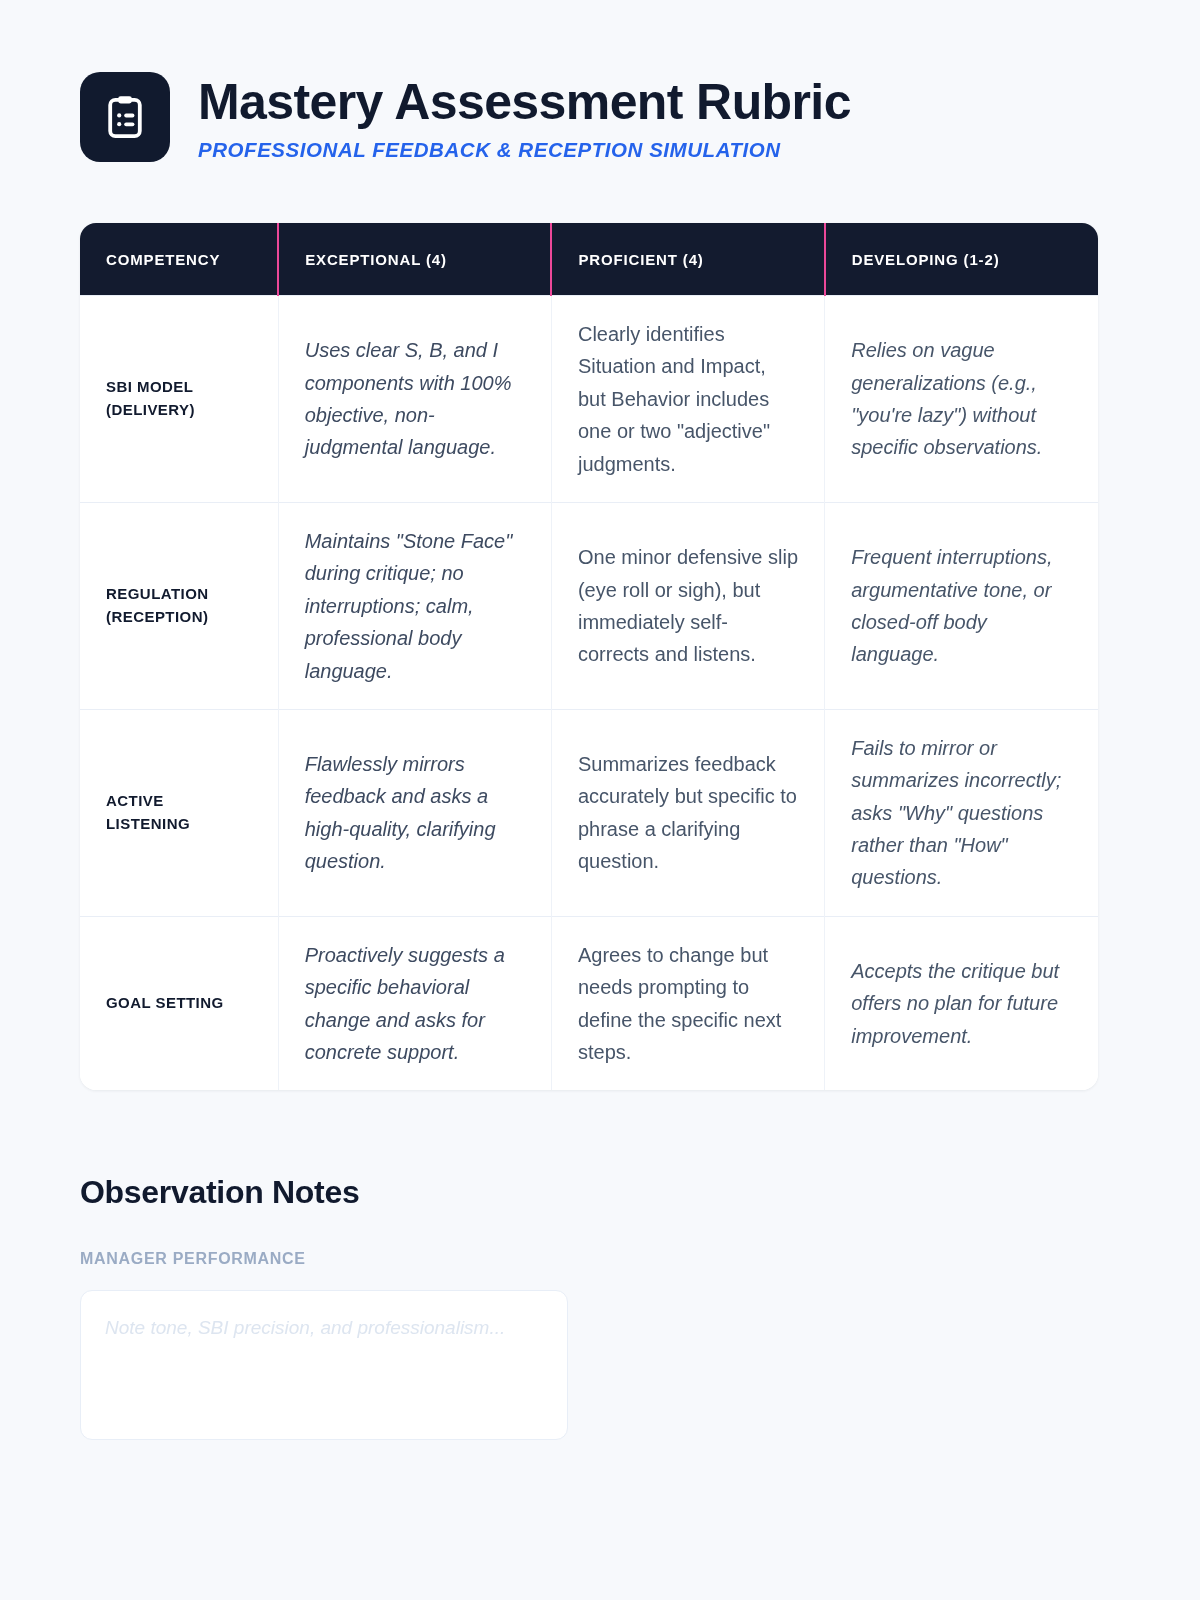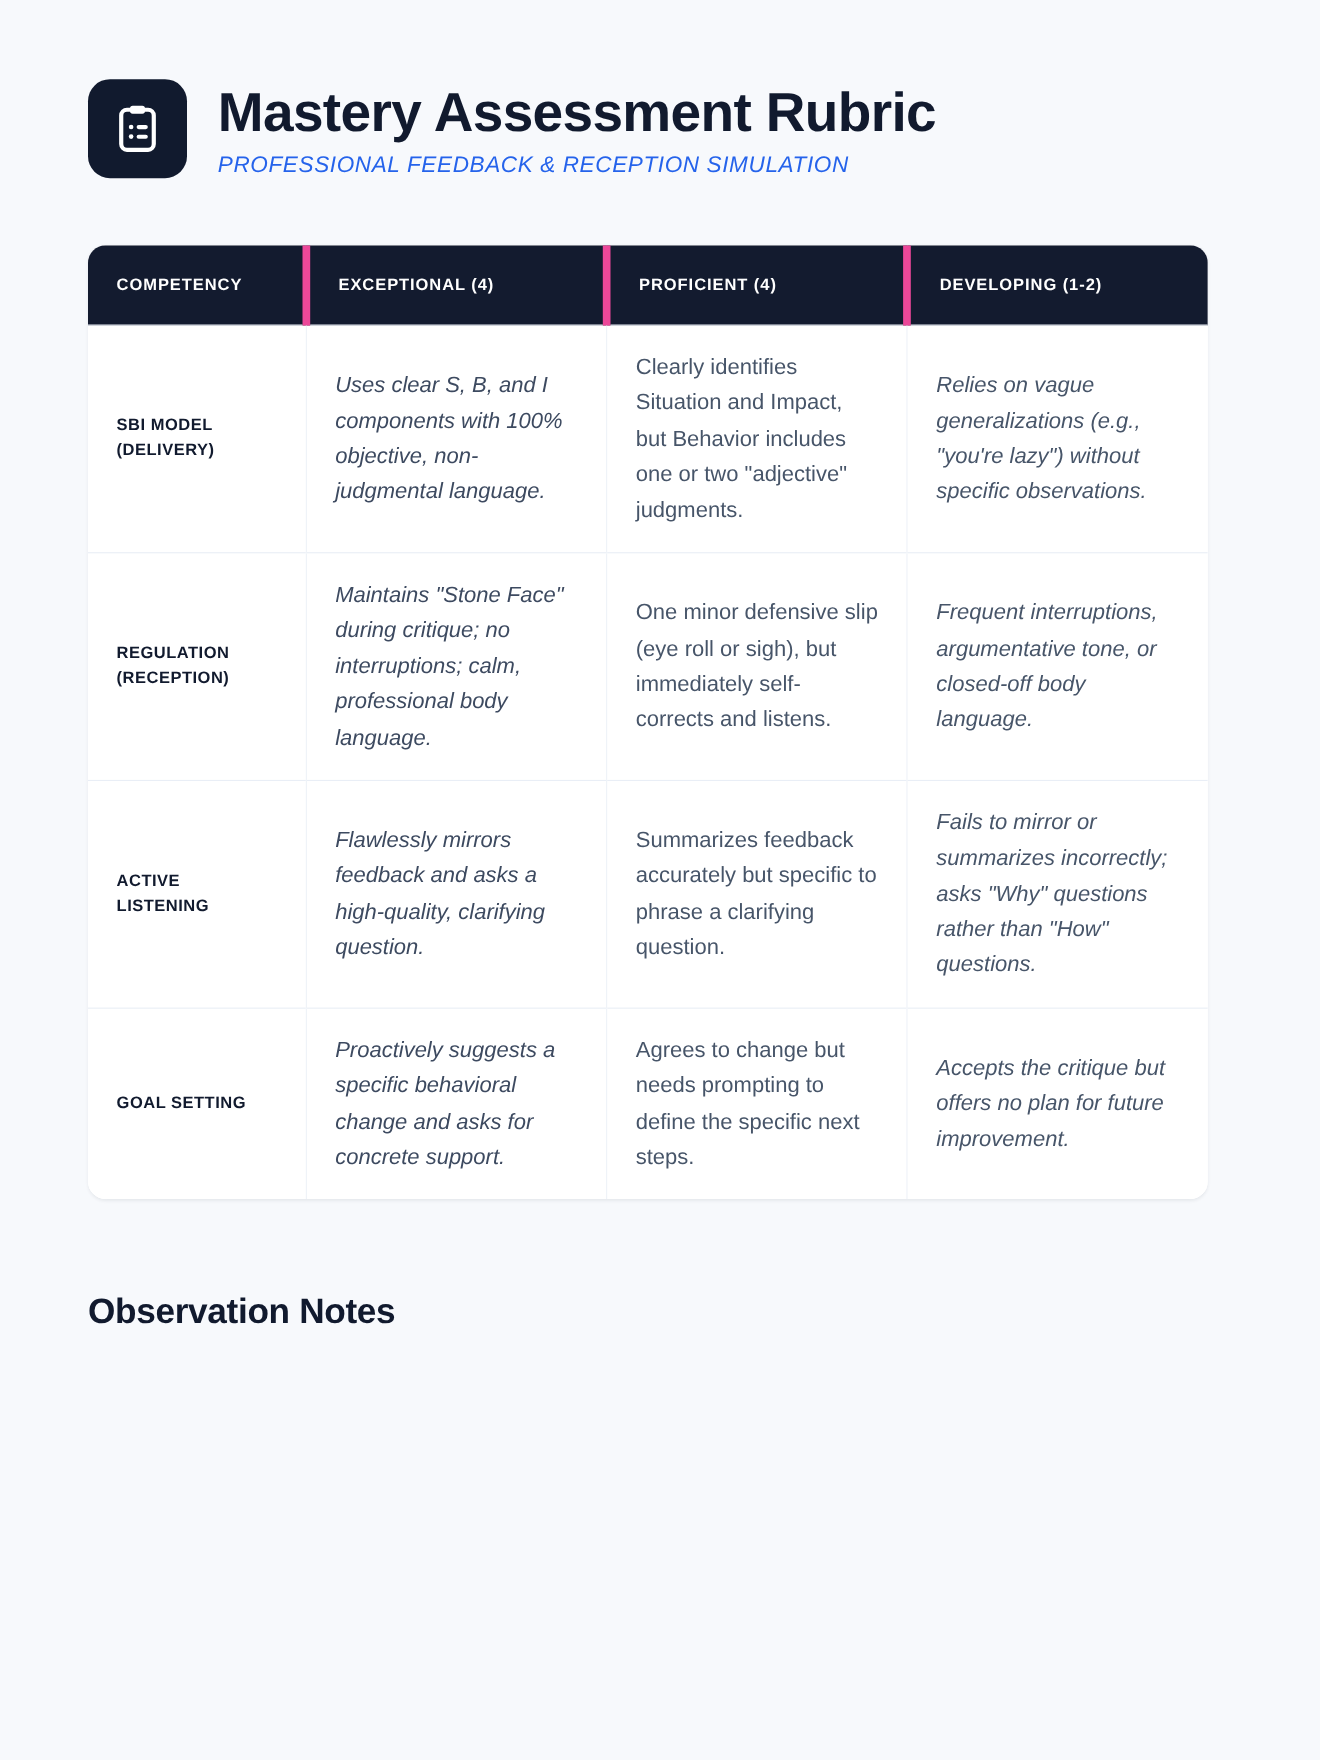--- a/index.html
+++ b/index.html
@@ -46,21 +46,21 @@
     line-height: 1.06;
     font-weight: 700;
     color: #111a2e;
     letter-spacing: -0.6px;
     white-space: nowrap;
   }
 
   .page-subtitle {
     margin-top: 9px;
     font-size: 20.5px;
-    font-weight: 400;
+    font-weight: 700;
     font-style: italic;
     color: #2563eb;
     letter-spacing: 0.55px;
     white-space: nowrap;
   }
 
   
   .rubric-wrap {
     margin: 61px 0 0 80px;
     width: 1018px;
@@ -78,21 +78,21 @@
 
   table.rubric thead th {
     background: #131b2f;
     color: #ffffff;
     text-align: left;
     font-size: 15px;
     font-weight: 700;
     letter-spacing: 0.85px;
     padding: 28px 26px 27px 26px;
     vertical-align: middle;
-    border-right: 7px solid #ec4899;
+    border-right: 2px solid #ec4899;
   }
   table.rubric thead th:last-child { border-right: none; }
 
   col.c-comp { width: 198px; }
   col.c-data { width: 273px; }
 
   table.rubric tbody td {
     vertical-align: middle;
     padding: 22px 26px;
     border-top: 1px solid #e9eef6;
@@ -232,18 +232,24 @@
           <td class="lvl">Accepts the critique but offers no plan for future improvement.</td>
         </tr>
       </tbody>
     </table>
   </div>
 
   <div class="notes">
     <div class="notes-title">Observation Notes</div>
     <div class="notes-grid">
 
+      <div>
+        <div class="note-label">MANAGER PERFORMANCE</div>
+        <div class="note-box">
+          <span class="note-placeholder">Note tone, SBI precision, and professionalism...</span>
+        </div>
+      </div>
 
 
     </div>
   </div>
 
 </div>
 
 </body></html>

